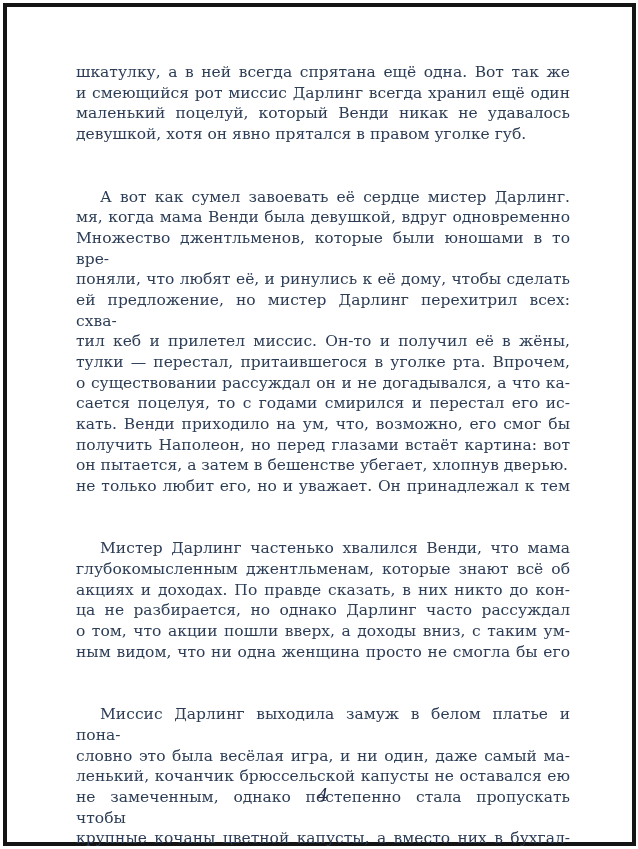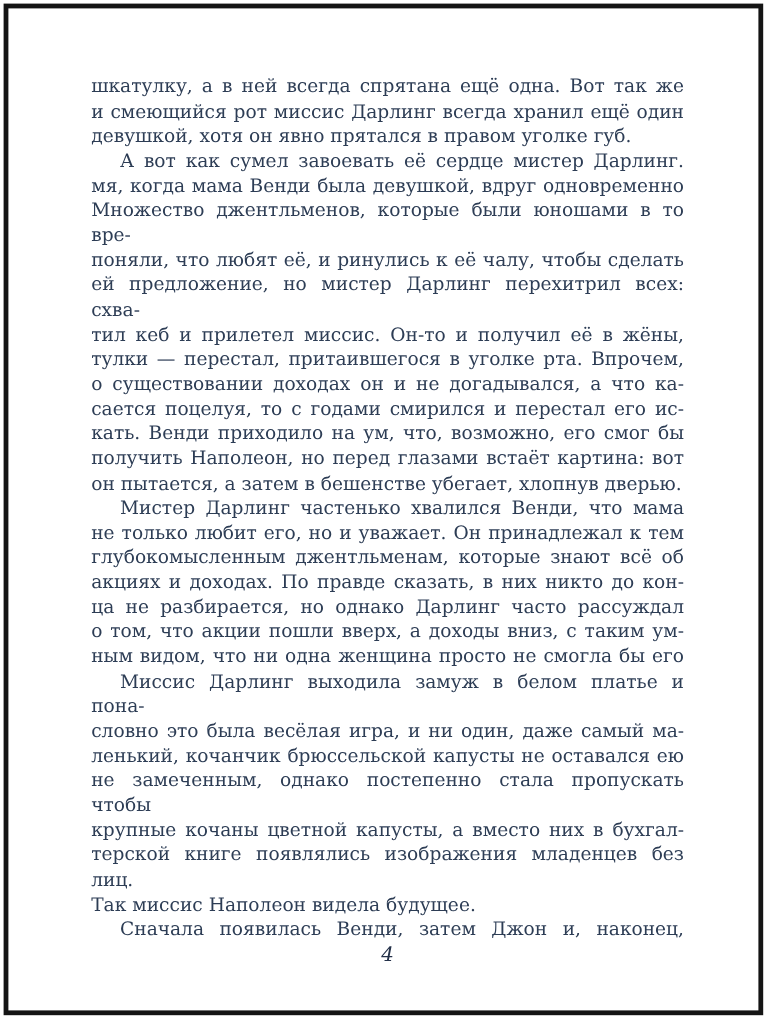--- a/index.html
+++ b/index.html
@@ -33,55 +33,57 @@
   .line {
     text-align: justify;
     text-align-last: justify;
     white-space: normal;
   }
   .line.last {
     text-align-last: left;
   }
   .line.indent {
     text-indent: 24px;
+    margin-top: 42px;
   }
   .page-number {
     position: absolute;
     left: 76px;
     width: 494px;
     top: 786px;
     text-align: center;
     font-style: italic;
     color: #25324a;
     font-size: 16.5px;
   }
 </style>
 </head>
 <body>
 
 <div class="page">
   <div class="frame"></div>
   <div class="text-block">
       <div class="line">шкатулку, а в ней всегда спрятана ещё одна. Вот так же</div>
       <div class="line">и смеющийся рот миссис Дарлинг всегда хранил ещё один</div>
+      <div class="line">маленький поцелуй, который Венди никак не удавалось</div>
       <div class="line last">девушкой, хотя он явно прятался в правом уголке губ.</div>
       <div class="line indent">А вот как сумел завоевать её сердце мистер Дарлинг.</div>
       <div class="line">мя, когда мама Венди была девушкой, вдруг одновременно</div>
       <div class="line">Множество джентльменов, которые были юношами в то вре-</div>
-      <div class="line">поняли, что любят её, и ринулись к её чалу, чтобы сделать</div>
+      <div class="line">поняли, что любят её, и ринулись к её дому, чтобы сделать</div>
       <div class="line">ей предложение, но мистер Дарлинг перехитрил всех: схва-</div>
       <div class="line">тил кеб и прилетел миссис. Он-то и получил её в жёны,</div>
       <div class="line">тулки — перестал, притаившегося в уголке рта. Впрочем,</div>
-      <div class="line">о существовании доходах он и не догадывался, а что ка-</div>
+      <div class="line">о существовании рассуждал он и не догадывался, а что ка-</div>
       <div class="line">сается поцелуя, то с годами смирился и перестал его ис-</div>
       <div class="line">кать. Венди приходило на ум, что, возможно, его смог бы</div>
       <div class="line">получить Наполеон, но перед глазами встаёт картина: вот</div>
       <div class="line last">он пытается, а затем в бешенстве убегает, хлопнув дверью.</div>
+      <div class="line">не только любит его, но и уважает. Он принадлежал к тем</div>
       <div class="line indent">Мистер Дарлинг частенько хвалился Венди, что мама</div>
-      <div class="line">не только любит его, но и уважает. Он принадлежал к тем</div>
       <div class="line">глубокомысленным джентльменам, которые знают всё об</div>
       <div class="line">акциях и доходах. По правде сказать, в них никто до кон-</div>
       <div class="line">ца не разбирается, но однако Дарлинг часто рассуждал</div>
       <div class="line">о том, что акции пошли вверх, а доходы вниз, с таким ум-</div>
       <div class="line">ным видом, что ни одна женщина просто не смогла бы его</div>
       <div class="line indent">Миссис Дарлинг выходила замуж в белом платье и пона-</div>
       <div class="line">словно это была весёлая игра, и ни один, даже самый ма-</div>
       <div class="line">ленький, кочанчик брюссельской капусты не оставался ею</div>
       <div class="line">не замеченным, однако постепенно стала пропускать чтобы</div>
       <div class="line">крупные кочаны цветной капусты, а вместо них в бухгал-</div>

